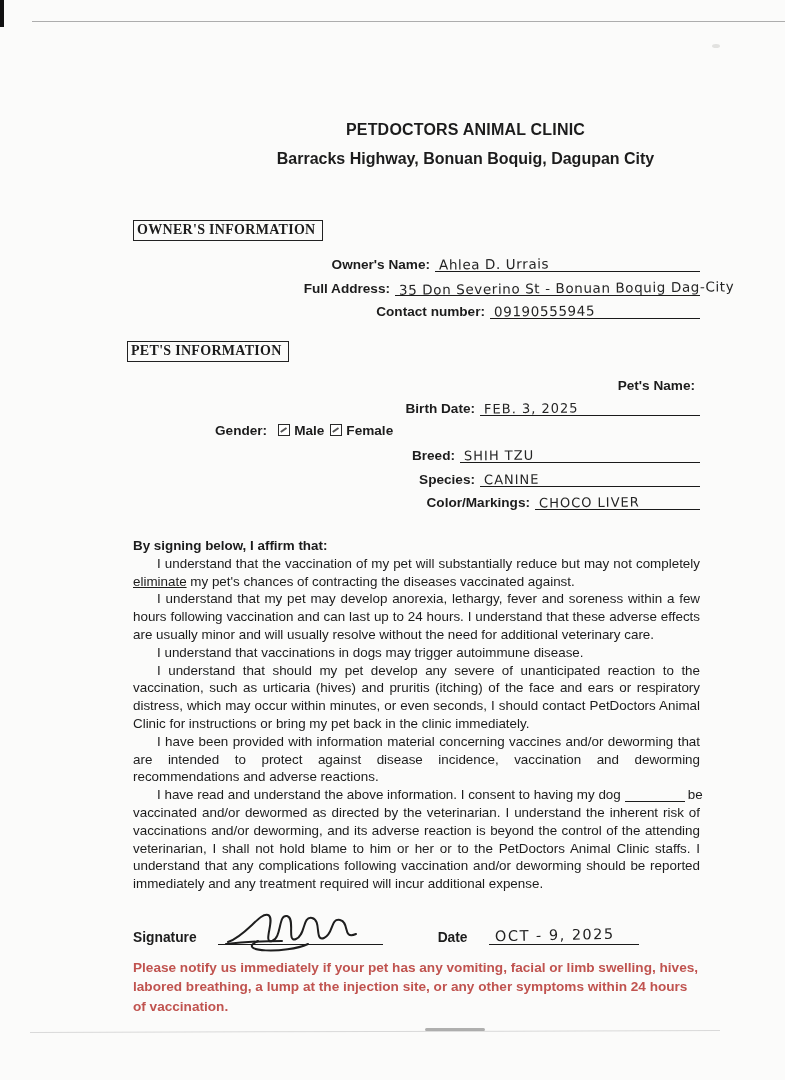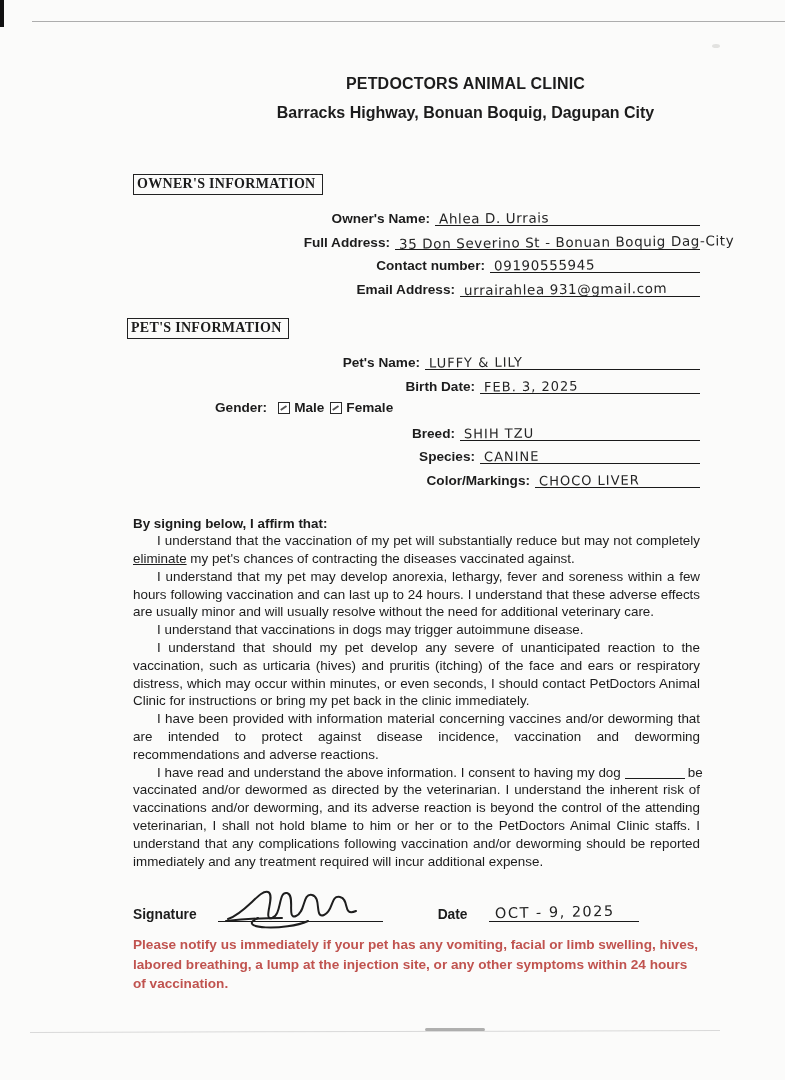--- a/index.html
+++ b/index.html
@@ -14,21 +14,21 @@
 
   
   .corner-mark{position:absolute;left:0;top:0;width:4px;height:27px;background:#111;}
   .top-edge{position:absolute;left:32px;top:21px;width:753px;height:1px;background:#9a9a9a;opacity:.8;}
   .bottom-edge{position:absolute;left:30px;top:1031px;width:690px;height:1px;background:#d9d9d9;transform:rotate(-.15deg);}
   .bottom-smudge{position:absolute;left:425px;top:1028px;width:60px;height:3px;background:#8f8f8f;border-radius:2px;opacity:.7;filter:blur(.4px);}
   .right-smudge{position:absolute;left:712px;top:44px;width:8px;height:4px;background:#e2e2e0;border-radius:50%;}
 
   .content{position:absolute;left:133px;top:75px;width:567px;}
 
-  .title-block{text-align:center;padding-left:98px;}
+  .title-block{text-align:center;padding-left:98px;margin-top:46px;}
   .clinic-title{font-size:16px;font-weight:bold;letter-spacing:.2px;}
   .clinic-address{font-size:16px;font-weight:bold;margin-top:11px;}
 
   .section-header{
     display:inline-block;
     font-family:"Liberation Serif", serif;
     font-weight:bold;font-size:14px;letter-spacing:.3px;
     border:1.4px solid #222;
     padding:1px 6px 2px 3px;
     background:transparent;
@@ -122,32 +122,27 @@
         <span class="field-line w265"><span class="hand">Ahlea  D. Urrais</span></span>
       </div>
       <div class="field-row">
         <span class="field-label">Full Address:</span>
         <span class="field-line w305"><span class="hand">35 Don Severino St - Bonuan Boquig  Dag-City</span></span>
       </div>
       <div class="field-row">
         <span class="field-label">Contact number:</span>
         <span class="field-line w210"><span class="hand">09190555945</span></span>
       </div>
-      <div class="field-row">
-        <span class="field-label">Email Address:</span>
-        <span class="field-line w240"><span class="hand">urrairahlea 931@gmail.com</span></span>
-      </div>
     </div>
 
     <div class="section-header pet-header">PET'S INFORMATION</div>
 
     <div class="fields">
       <div class="field-row">
         <span class="field-label">Pet's Name:</span>
-        <span class="field-line w275"><span class="hand caps">LUFFY &amp; LILY</span></span>
       </div>
       <div class="field-row">
         <span class="field-label">Birth Date:</span>
         <span class="field-line w220"><span class="hand caps">FEB. 3, 2025</span></span>
       </div>
       <div class="gender-row">
         <span class="field-label">Gender:</span>
         <span class="checkbox"></span>
         <span class="gender-word">Male</span>
         <span class="checkbox"></span>

